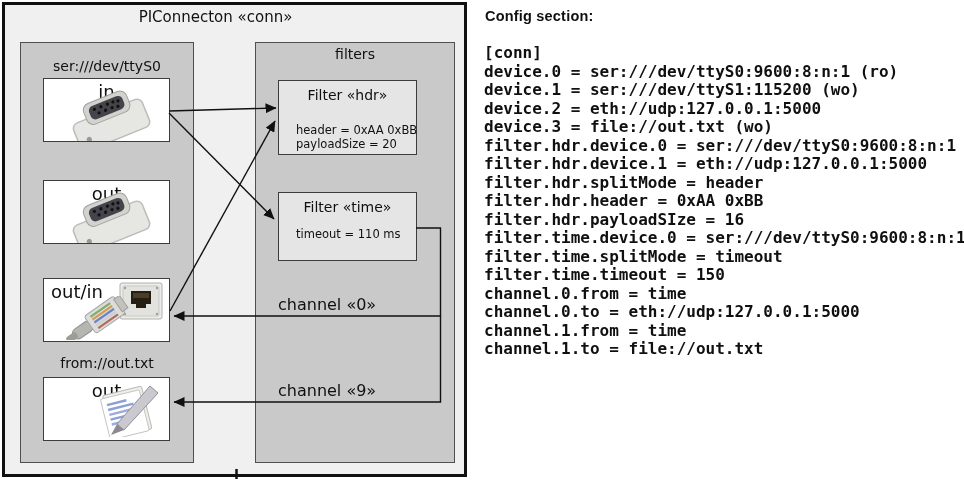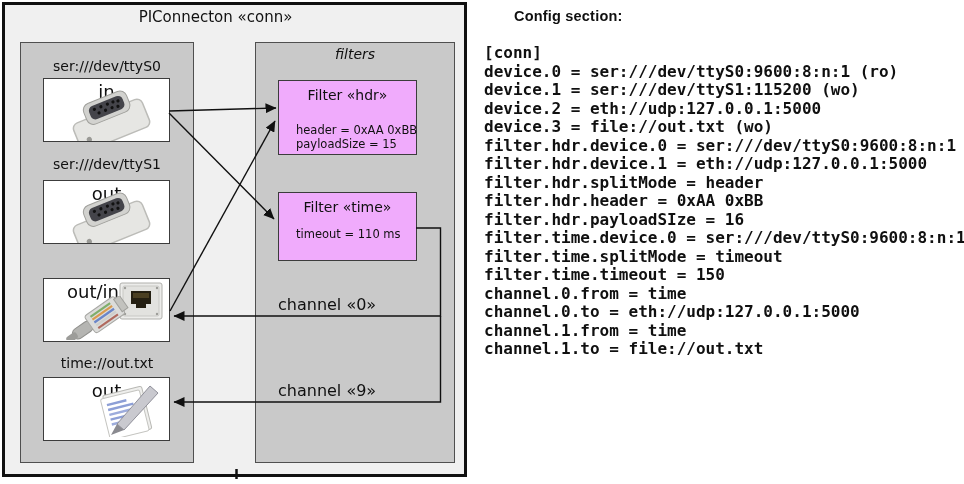--- a/index.html
+++ b/index.html
@@ -11,45 +11,45 @@
   #diagram { position:absolute; left:0; top:0; width:470px; height:484px; }
   .outer { position:absolute; left:2px; top:2px; width:465px; height:475px;
            border:3px solid #101010; background:#f0f0f0; }
   .diagram-title { position:absolute; left:2px; top:8px; width:427px;
                    text-align:center; font-size:15px; }
   .panel { position:absolute; top:42px; width:174px; height:421px;
            background:#c9c9c9; border:1.5px solid #4f4f4f; }
   .panel.devices { left:20px; }
   .panel.filters { left:255px; width:200px; }
   .filters-label { position:absolute; left:255px; top:46px; width:200px;
-                   text-align:center; font-size:14px;font-style:italic; }
+                   text-align:center; font-size:14px; }
 
   .dev-label { position:absolute; left:17px; width:180px; text-align:center;
                font-size:14px; white-space:nowrap; }
   .dev-box { position:absolute; left:43px; width:127px; height:64px;
              background:#ffffff; border:1.5px solid #3c3c3c;text-decoration:underline; }
   .dir { position:absolute; top:2px; left:0; right:0; text-align:center;
          font-size:18px; }
-  .dir.left { left:23px; right:auto; text-align:center; }
+  .dir.left { left:7px; right:auto; text-align:center; }
   .dev-icon { position:absolute; }
 
-  .filter-box { position:absolute; left:278px; width:139px; background:#f0abfc;
+  .filter-box { position:absolute; left:278px; width:139px; background:#e5e5e5;
                 border:1.5px solid #3c3c3c; }
   .filter-title { text-align:center; margin-top:6px; font-size:14px; }
   .filter-props { position:absolute; left:8px; right:2px; font-size:11.5px;
                   line-height:14px; white-space:nowrap;margin-left:9px; }
   .channel-label { position:absolute; left:278px; width:140px; 
                    font-size:16px; }
 
   #arrows { position:absolute; left:0; top:0; width:470px; height:484px;
             pointer-events:none; }
   .arrow { fill:none; stroke:#101010; stroke-width:1.4; }
 
   
-  .config-heading { position:absolute; left:514px; top:8px;
+  .config-heading { position:absolute; left:485px; top:8px;
                     font-family:"Liberation Sans", sans-serif; font-weight:bold;
                     font-size:14.5px; letter-spacing:0.2px; }
   .config-body { position:absolute; left:484px; top:44px;
                  font-family:"DejaVu Sans Mono", monospace; font-weight:bold;
                  font-size:16px; line-height:18.5px; white-space:pre; }
 </style>
 </head>
 <body>
 
 <div id="root">
@@ -77,21 +77,20 @@
           <circle cx="66" cy="17" r="1.6" fill="#111"></circle>
           <circle cx="44" cy="21" r="1.6" fill="#111"></circle>
             <circle cx="51" cy="21" r="1.6" fill="#111"></circle>
           <circle cx="58" cy="21" r="1.6" fill="#111"></circle>
             <circle cx="64" cy="22" r="1.6" fill="#111"></circle>
           <circle cx="25" cy="42" r="2.6" fill="#9a9a96"></circle>
         </g>
       </svg>
     </div>
 
-    <div class="dev-label" style="top:156px">ser:///dev/ttyS1</div>
     <div class="dev-box" style="top:180px">
       <span class="dir">out</span>
       <svg class="dev-icon" style="left:14px; top:10px" width="100" height="52" viewBox="0 0 100 52">
         <g transform="rotate(-22 50 30)">
           <rect x="14" y="22" width="74" height="30" rx="6" fill="#e6e6e3" stroke="#bcbcb8" stroke-width="1.5"></rect>
           <rect x="30" y="8" width="46" height="22" rx="7" fill="#d2d2cf" stroke="#a0a09c"></rect>
           <rect x="35" y="12" width="36" height="14" rx="5" fill="#44444a"></rect>
           <circle cx="41" cy="16" r="1.6" fill="#111"></circle>
             <circle cx="48" cy="16" r="1.6" fill="#111"></circle>
           <circle cx="55" cy="16" r="1.6" fill="#111"></circle>
@@ -126,21 +125,21 @@
           <rect x="33" y="14" width="24" height="2.2" fill="#7fae6b"></rect>
           <rect x="33" y="17.4" width="24" height="2.2" fill="#d99a4e"></rect>
           <rect x="33" y="20.8" width="24" height="2.2" fill="#6b86c9"></rect>
           <rect x="33" y="24.2" width="24" height="2.2" fill="#cfcfcc"></rect>
           <rect x="33" y="27.6" width="24" height="2.2" fill="#b06a5e"></rect>
           <rect x="62" y="14" width="7" height="15" fill="#c2c2be" stroke="#a0a09c"></rect>
         </g>
       </svg>
     </div>
 
-    <div class="dev-label" style="top:355px">time://out.txt</div>
+    <div class="dev-label" style="top:355px">from://out.txt</div>
     <div class="dev-box" style="top:377px">
       <span class="dir">out</span>
       <svg class="dev-icon" style="left:48px; top:7px" width="74" height="52" viewBox="0 0 74 52">
         <g transform="rotate(-14 36 26)">
           <rect x="15" y="5" width="40" height="44" rx="2" fill="#efefed" stroke="#b9b9b5"></rect>
           <rect x="12" y="8" width="40" height="42" rx="2" fill="#ffffff" stroke="#c5c5c1"></rect>
           <rect x="17" y="14" width="20" height="2.4" fill="#8d9fd6"></rect>
           <rect x="17" y="19" width="26" height="2.4" fill="#8d9fd6"></rect>
           <rect x="17" y="24" width="22" height="2.4" fill="#9dacdc"></rect>
           <rect x="17" y="29" width="27" height="2.4" fill="#8d9fd6"></rect>
@@ -149,21 +148,21 @@
         <polygon points="58,1 66,8 32,45 25,39" fill="#c9c9cf" stroke="#90909a" stroke-width="1"></polygon>
         <polygon points="25,39 32,45 19,50" fill="#8a8a90"></polygon>
         <polygon points="21,48.5 19,50 23,47" fill="#3c3c40"></polygon>
       </svg>
     </div>
 
     <div class="filter-box" style="top:80px; height:75px">
       <div class="filter-title">Filter «hdr»</div>
       <div class="filter-props" style="top:42px">
         <div>header = 0xAA 0xBB</div>
-        <div>payloadSize = 15</div>
+        <div>payloadSize = 20</div>
       </div>
     </div>
 
     <div class="filter-box" style="top:192px; height:69px">
       <div class="filter-title">Filter «time»</div>
       <div class="filter-props" style="top:34px">
         <div>timeout = 110 ms</div>
       </div>
     </div>
 

